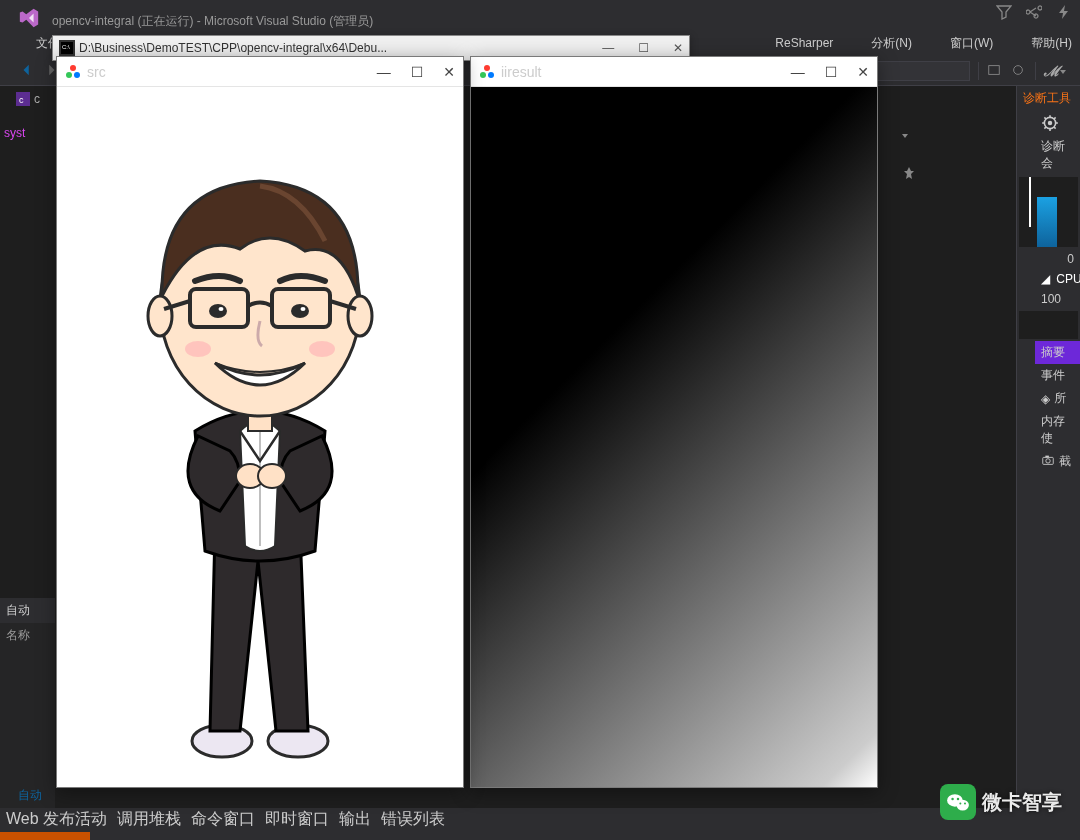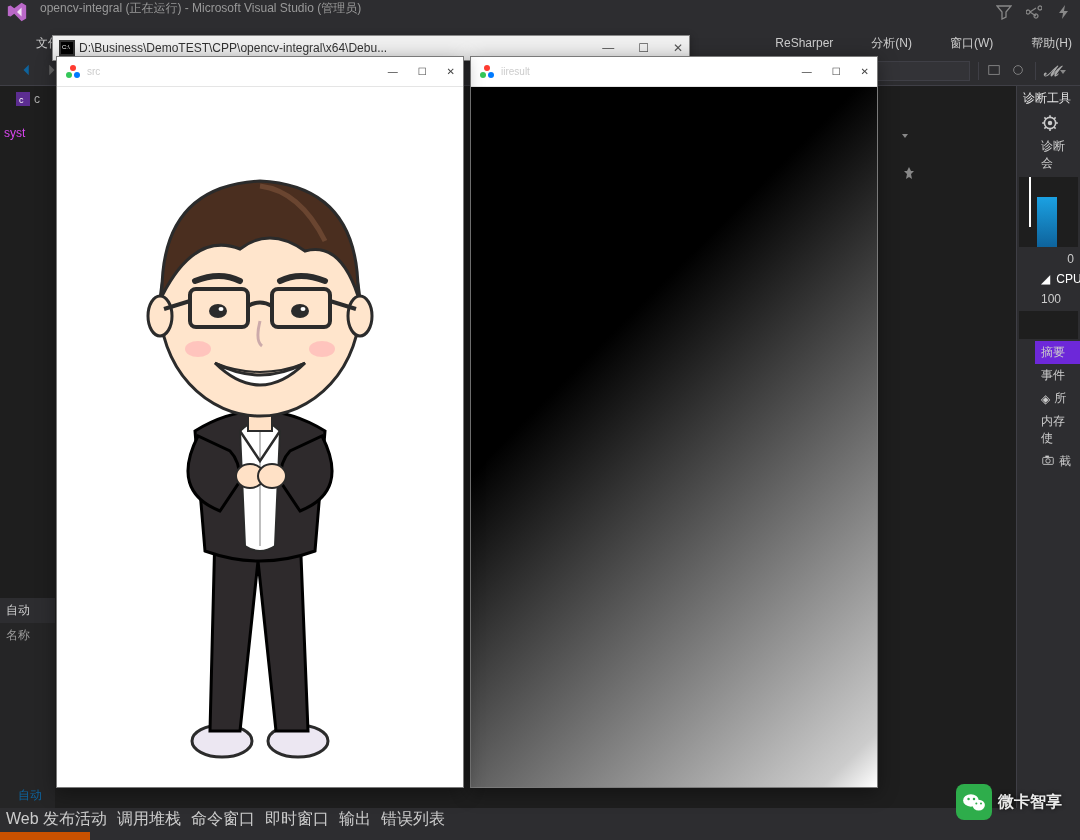--- a/index.html
+++ b/index.html
@@ -1,17 +1,17 @@
 <!DOCTYPE html>
 <html><head>
 <meta charset="utf-8">
 <style>
   * { margin: 0; padding: 0; box-sizing: border-box; font-family: "Microsoft YaHei", "Segoe UI", sans-serif; }
   body { width: 1080px; height: 840px; overflow: hidden; background: #2d2d30; color: #ccc; position: relative; }
-  .titlebar { height: 30px; background: #2d2d30; display: flex; align-items: flex-start; padding-left: 6px; font-size: 12px; }
+  .titlebar { height: 30px; background: #2d2d30; display: flex; align-items: flex-end; padding-left: 18px; font-size: 12px; }
   .vs-logo { width: 24px; height: 24px; margin-right: 10px; display: inline-flex; align-items: center; }
   .titlebar-text { color: #999; }
   .titlebar-icons { position: absolute; right: 8px; top: 4px; display: flex; gap: 14px; }
   .ti { width: 16px; height: 16px; display:inline-block; color:#888; }
   .menubar { height: 26px; background: #2d2d30; display: flex; align-items: center; padding-left: 6px; font-size: 12px; }
   .menu-item { padding: 4px 8px; color: #ccc; cursor: default; margin-left: 22px; }
   .toolbar { height: 30px; background: #2d2d30; border-bottom: 1px solid #3f3f46; display:flex; align-items:center; padding-left:20px; font-size:12px; gap:8px;}
   .toolbar .sep { width:1px; height:18px; background:#3f3f46;}
   .toolbar-icon { width:16px; height:16px; display:inline-block; color:#888;}
   .arrow-down{border-left:3px solid transparent;border-right:3px solid transparent;border-top:4px solid #888;display:inline-block;vertical-align:middle;margin-left:2px;}
@@ -25,45 +25,45 @@
   .auto-panel { position:absolute; left:0; bottom:0; top:calc(100% - 210px); width:55px; background:#252526;}
   .auto-panel .ap-title{font-size:12px;color:#ccc;padding:4px 6px;background:#2d2d30;}
   .auto-panel .ap-row{font-size:12px;color:#999;padding:4px 6px;}
   .auto-tab { position:absolute; left:18px; bottom:4px; font-size:12px; color:#0e639c;}
   .tabpanel { position:absolute; left:16px; top:6px; font-size:12px; color:#aaa; display:flex; align-items:center;}
   .tabpanel .ico{width:14px;height:14px;display:inline-block;margin-right:4px;}
   .code-hint { position:absolute; right:200px; top:300px; color:#b5cea8; font-family:Consolas,monospace; font-size:14px;}
   .gv {position:absolute; right:180px; top:80px; font-size:12px; color:#ccc;}
   .gv-dd{position:absolute; right:100px; top:40px; width:16px;height:16px;}
   .right-panel { width: 64px; background:#2d2d30; border-left:1px solid #3f3f46; display:flex; flex-direction:column; font-size:12px;}
-  .rp-title{color:#e5e5e5;padding:4px 6px;}
+  .rp-title{color:#f97316;padding:4px 6px;}
   .rp-row{color:#ccc;padding:3px 6px;display:flex;align-items:center;gap:4px;margin-left:18px;}
   .rp-gear{width:18px;height:18px;}
   .rp-chart{height:70px;background:#1e1e1e;margin:2px;position:relative;}
   .rp-chart .line{position:absolute;left:10px;top:0;width:2px;height:50px;background:#fff;}
   .rp-chart .blue{position:absolute;left:18px;top:20px;width:20px;height:50px;background:linear-gradient(#1ba1e2,#0e639c);}
   .bottom-tabs { position:absolute; bottom:10px; left:0; height:22px; display:flex; gap:10px; padding-left:6px; font-size:16px; background:#2d2d30; width:100%; align-items:center;}
   .bt{color:#ccc;}
   .orange-bar{position:absolute;bottom:0;left:0;width:90px;height:8px;background:#ca5100;}
   
   .win { position:absolute; background:#fff; border:1px solid #7a7a7a; box-shadow:0 4px 18px rgba(0,0,0,.4); }
-  .win-title{height:30px;display:flex;align-items:center;padding:0 8px;font-size:10px;background:#fff;border-bottom:1px solid #e5e5e5;justify-content:space-between;}
+  .win-title{height:30px;display:flex;align-items:center;padding:0 8px;font-size:14px;background:#fff;border-bottom:1px solid #e5e5e5;justify-content:space-between;}
   .wt-left{display:flex;align-items:center;gap:6px;}
   .wt-right{display:flex;align-items:center;gap:20px;color:#444;}
   .wt-icon{width:16px;height:16px;display:inline-block;}
   .win-body{width:100%;height:calc(100% - 30px);position:relative;overflow:hidden;}
   .iiresult-body{background:linear-gradient(135deg,#000 0%,#000 35%,#ccc 95%,#fff 100%);}
   
   .path-win{position:absolute;left:52px;top:35px;width:638px;height:26px;background:#f0f0f0;border:1px solid #888;display:flex;align-items:center;font-size:12px;padding:0 6px;justify-content:space-between;box-shadow:0 2px 8px rgba(0,0,0,.3);}
   .path-text{color:#333;display:flex;align-items:center;gap:4px;}
   .path-ctrl{display:flex;gap:24px;color:#555;}
   
   .cartoon{position:absolute;left:50%;top:52%;transform:translate(-50%,-50%);}
   
-  .watermark{position:absolute;right:18px;bottom:20px;display:flex;align-items:center;gap:6px;color:#eaeaea;font-size:16px;font-weight:bold;text-shadow:0 0 4px rgba(0,0,0,.8);}
+  .watermark{position:absolute;right:18px;bottom:20px;display:flex;align-items:center;gap:6px;color:#eaeaea;font-size:20px;font-weight:bold;text-shadow:0 0 4px rgba(0,0,0,.8);}
   .wm-icon{width:36px;height:36px;border-radius:8px;background:#2ead4b;display:flex;align-items:center;justify-content:center;}
 </style>
 </head>
 <body>
 
 <div class="titlebar">
   <span class="vs-logo">
     <svg viewBox="0 0 24 24" width="22" height="22">
         <path fill="#ba68c8" d="M17 2l5 3v14l-5 3-8-8-4 3-3-1V6l3-1 4 3 8-6z"></path>
         <path fill="#fff" d="M17 7v10l-5-5 5-5z" opacity=".8"></path>

